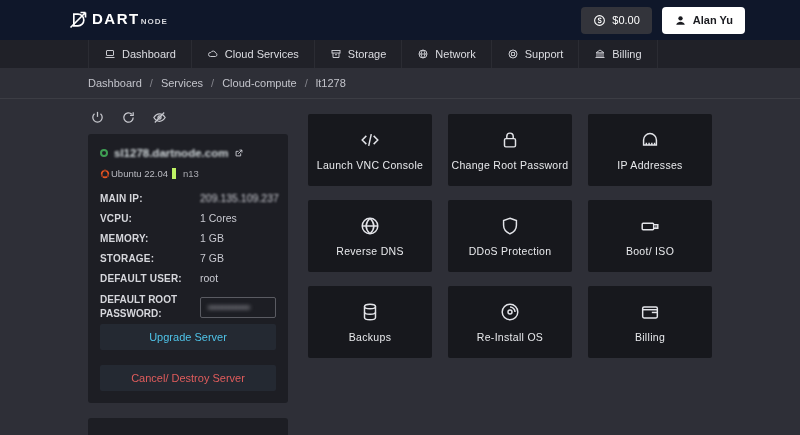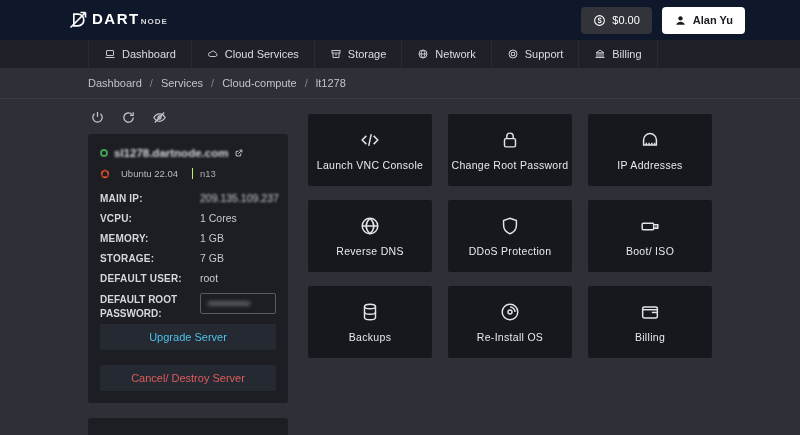--- a/index.html
+++ b/index.html
@@ -32,27 +32,27 @@
   .main { display:flex; gap:20px; padding:8px 0 0 88px; }
   .left-col { width:200px; flex:none; }
 
   .tools-row { display:flex; gap:16px; padding:3px 2px 9px; color:#c7c8ce; }
   .tool-btn { cursor:pointer; }
 
   .server-card { background:#1d1e24; border-radius:3px; padding:10px 12px 12px; }
   .host-row { display:flex; align-items:center; gap:6px; padding:3px 0 9px; }
   .status-dot { width:8px; height:8px; border:2px solid #3f9e53; border-radius:50%; flex:none; }
   .hostname { font-size:11.5px; font-weight:bold; color:#cdd3d6; filter:blur(1.1px); cursor:pointer; }
-  .os-row { display:flex; align-items:center; gap:11px; font-size:9.5px; color:#b9bac1; padding-bottom:9px; }
-  .node-tag { border-left:1px solid #bef264; padding-left:7px; margin-left:3px; color:#a9aab1; }
+  .os-row { display:flex; align-items:center; gap:1px; font-size:9.5px; color:#b9bac1; padding-bottom:9px; }
+  .node-tag { border-left:4px solid #bef264; padding-left:7px; margin-left:3px; color:#a9aab1; }
   .detail-row { display:flex; align-items:center; font-size:10px; padding:4px 0; }
   .detail-label { width:100px; flex:none; font-weight:bold; color:#d6d7dc; letter-spacing:.2px; }
   .detail-value { color:#c9cad1; font-size:10.5px; }
   .blurred { filter:blur(1.3px); }
-  .pw-row { display:flex; padding:5px 0 3px; }
+  .pw-row { display:flex; align-items:center; padding:5px 0 3px; }
   .pw-label { width:100px; flex:none; font-size:10px; font-weight:bold; color:#d6d7dc; line-height:1.4; }
   .pw-box { flex:1; border:1px solid #5a5b62; border-radius:2px; height:21px; display:flex; align-items:center; padding:0 7px; overflow:hidden; cursor:text; }
   .pw-value { font-size:10px; color:#bfc0c7; filter:blur(2px); white-space:nowrap; }
   .card-btn { display:block; width:100%; margin-top:0; background:#242932; border:none; border-radius:2px; padding:7px 0; text-align:center; font-size:11px; font-family:inherit; cursor:pointer; }
   .btn-upgrade { color:#4fc3e8; }
   .btn-destroy { color:#e05c5c; margin-top:15px; }
 
   .monitor-card { margin-top:15px; border-radius:3px; overflow:hidden; }
   .monitor-head { height:29px; background:#1d1e24; }
 

